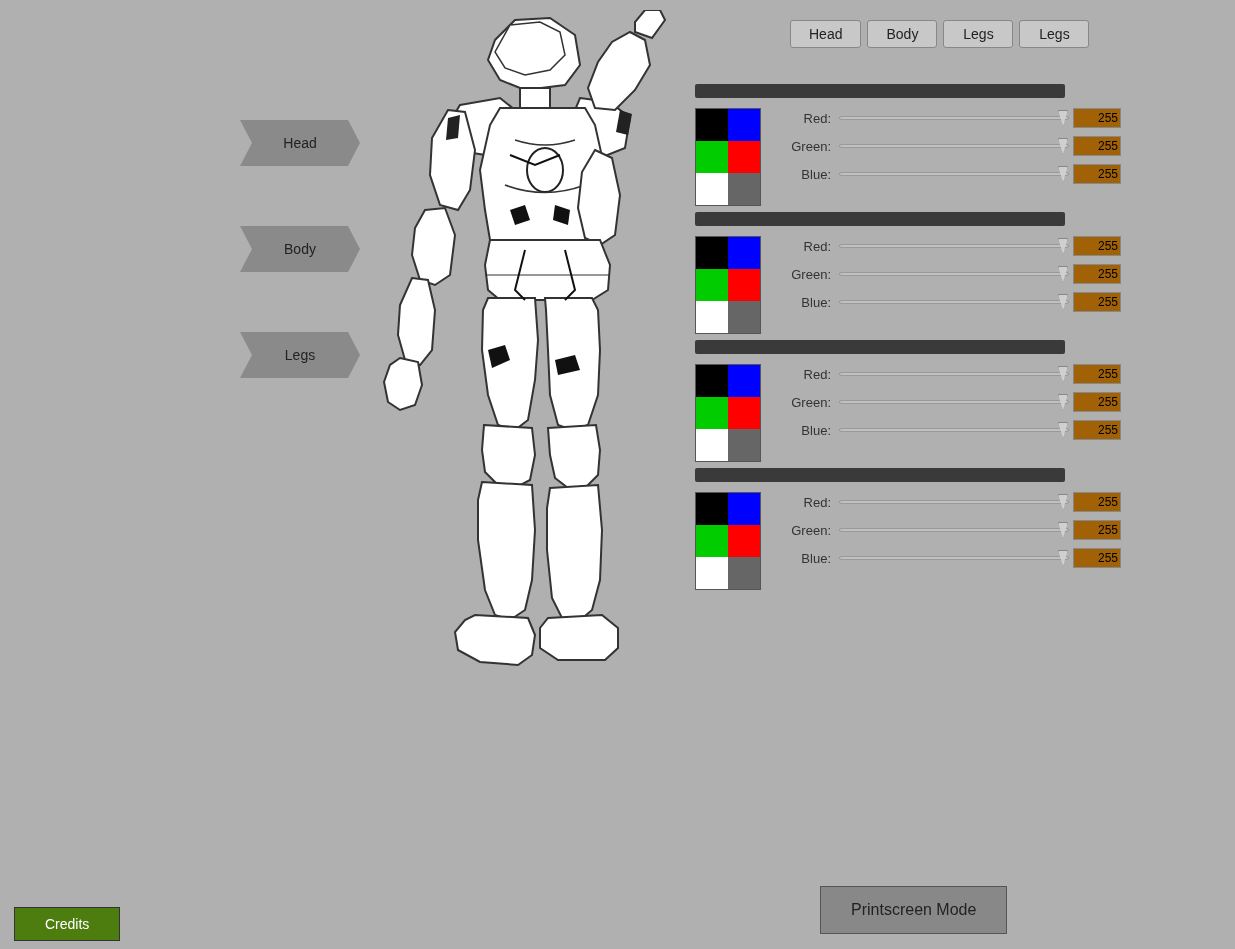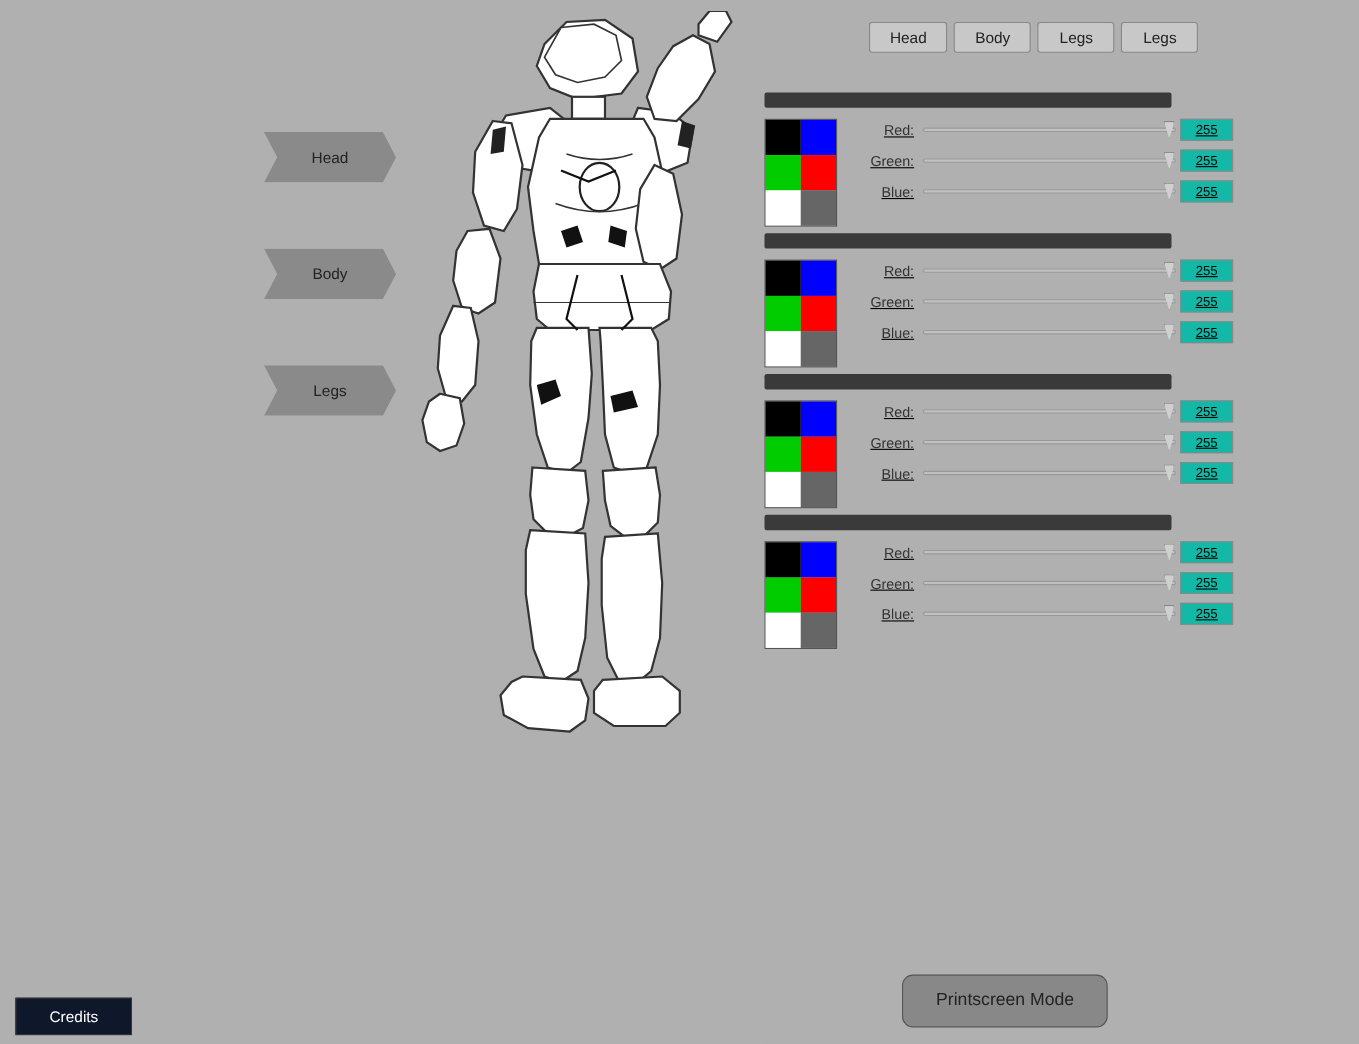--- a/index.html
+++ b/index.html
@@ -125,51 +125,51 @@
       background: #d0d0d0;
       border: 1px solid #888;
       cursor: pointer;
       clip-path: polygon(50% 100%, 0 0, 100% 0);
     }
 
     .value-input {
       width: 48px;
       height: 20px;
       border: 1px solid #888;
-      background: #14b8a6;
+      background: #a16207;
       font-size: 12px;
-      text-align: center;
+      text-align: right;
       padding: 1px 2px;
     }
 
     
     .credits-btn {
       position: absolute;
       bottom: 8px;
       left: 14px;
-      background: #0f172a;
+      background: #4d7c0f;
       color: white;
       border: 1px solid #333;
       padding: 8px 30px;
       cursor: pointer;
       font-size: 14px;
     }
 
     
     .printscreen-btn {
       position: absolute;
       bottom: 15px;
       left: 820px;
       background: #888;
       color: #222;
       border: 1px solid #555;
       padding: 14px 30px;
       cursor: pointer;
       font-size: 16px;
-      border-radius: 10px;
+      border-radius: 0;
     }
 
     
     .robot-area {
       position: absolute;
       left: 340px;
       top: 10px;
       width: 360px;
       height: 900px;
     }
@@ -184,21 +184,20 @@
       position: absolute;
       left: 695px;
       top: 80px;
       width: 530px;
     }
 
     .color-row-block {
       display: flex;
       align-items: flex-start;
       margin-bottom: 4px;
-      text-decoration: underline;
     }
 
     .sliders-group {
       display: flex;
       flex-direction: column;
       margin-left: 10px;
       width: 340px;
     }
 
     .section-divider {

